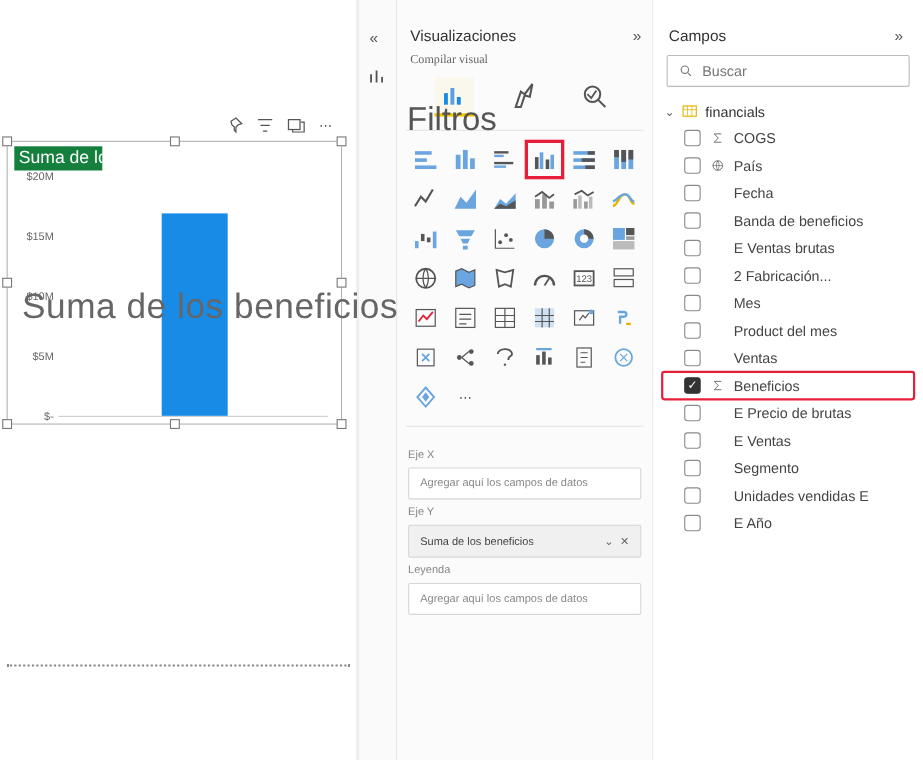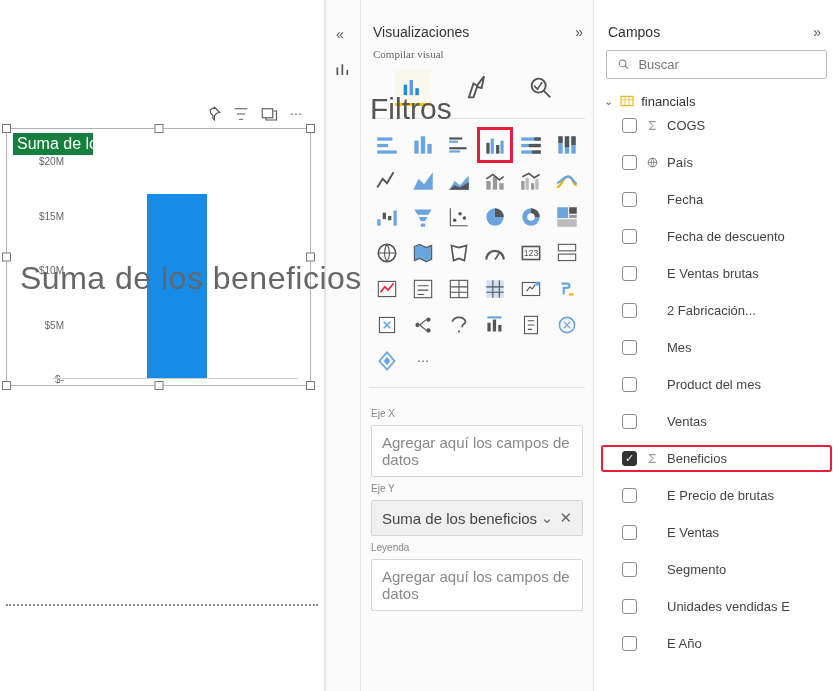--- a/index.html
+++ b/index.html
@@ -31,21 +31,21 @@
   .visual-toolbar .ico { width: 18px; height: 18px; fill: #555; cursor: pointer; }
 
   .chart {
     position: absolute; left: 6px; top: 4px; right: 6px; bottom: 6px;
   }
   .chart-title {
     position: absolute; left: 0; top: 0; font-size: 16px; background: #15803d;
     color: #fff; padding: 2px 4px; max-width: 80px; overflow: hidden; white-space: nowrap;
   }
   .y-axis {
-    position: absolute; left: 15px; top: 28px; bottom: 0; width: 40px;
+    position: absolute; left: 0; top: 28px; bottom: 0; width: 40px;
   }
   .y-tick {
     position: absolute; right: 4px; font-size: 10px; color: #666; transform: translateY(-50%);
   }
   .plot {
     position: absolute; left: 40px; right: 6px; top: 28px; bottom: 0;
     border-bottom: 1px solid #ccc;
   }
   .bar {
     position: absolute; background: #178be6; bottom: 0;
@@ -100,21 +100,21 @@
     width: 32px; height: 32px; display: flex; align-items: center; justify-content: center;
     cursor: pointer;
   }
   .viz-cell svg { width: 26px; height: 26px; }
   .viz-cell.highlight { outline: 3px solid #e61e3a; outline-offset: -1px; }
 
   .well-section { padding: 8px 10px; }
   .well-label { font-size: 10px; color: #888; margin: 6px 0; }
   .well {
     border: 1px solid #d6d6d6; border-radius: 2px; background: #fff;
-    padding: 8px 10px; font-size: 15px; color: #888;
+    padding: 8px 10px; font-size: 10px; color: #888;
   }
   .well.filled {
     background: #f0f0f0; display: flex; align-items: center; justify-content: space-between;
     color: #444;
   }
   .well.filled .well-text { overflow: hidden; white-space: nowrap; text-overflow: ellipsis; }
   .well.filled .well-ctrls { display: flex; gap: 6px; align-items: center; color: #666; }
 
   
   .fields-pane { flex: 1 1 auto; background: #fff; padding: 0 8px; display: flex; flex-direction: column; }
@@ -125,21 +125,21 @@
   }
   .search-box input { border: none; outline: none; font-size: 13px; width: 100%; color: #333; }
 
   .table-row {
     display: flex; align-items: center; gap: 6px; padding: 4px 4px 4px 2px; font-size: 13px;
     cursor: pointer;
   }
   .table-row .chev { font-size: 11px; color: #666; transform: rotate(0); }
   .table-row .tbl-ico { width: 16px; height: 16px; }
 
-  .field-list { display: flex; flex-direction: column; gap: 12px; }
+  .field-list { display: flex; flex-direction: column; gap: 0; }
   .field-row {
     display: flex; align-items: center; gap: 8px; padding: 5px 4px 5px 20px;
     font-size: 13px; color: #444; cursor: pointer;
   }
   .field-row .cb {
     width: 15px; height: 15px; border: 1px solid #8a8a8a; border-radius: 3px; flex: 0 0 15px;
     display: flex; align-items: center; justify-content: center; font-size: 11px; color: #fff;
     background: #fff;
   }
   .field-row .cb.checked { background: #333; border-color: #333; }
@@ -560,21 +560,21 @@
           <span class="fld-name">País</span>
         </div>
         <div class="field-row">
           <span class="cb"></span>
           <span class="fld-ico"></span>
           <span class="fld-name">Fecha</span>
         </div>
         <div class="field-row">
           <span class="cb"></span>
           <span class="fld-ico"></span>
-          <span class="fld-name">Fecha de descuento</span>
+          <span class="fld-name">Banda de beneficios</span>
         </div>
         <div class="field-row">
           <span class="cb"></span>
           <span class="fld-ico"></span>
           <span class="fld-name">E Ventas brutas</span>
         </div>
         <div class="field-row">
           <span class="cb"></span>
           <span class="fld-ico"></span>
           <span class="fld-name">2 Fabricación...</span>

